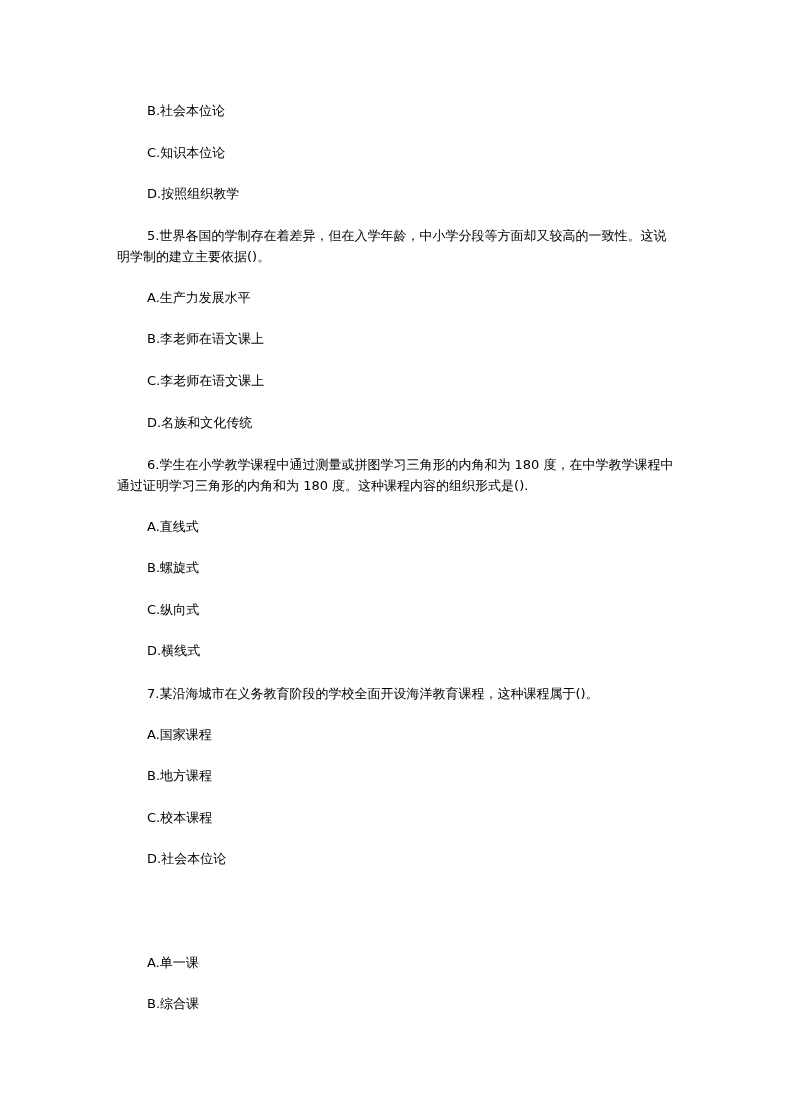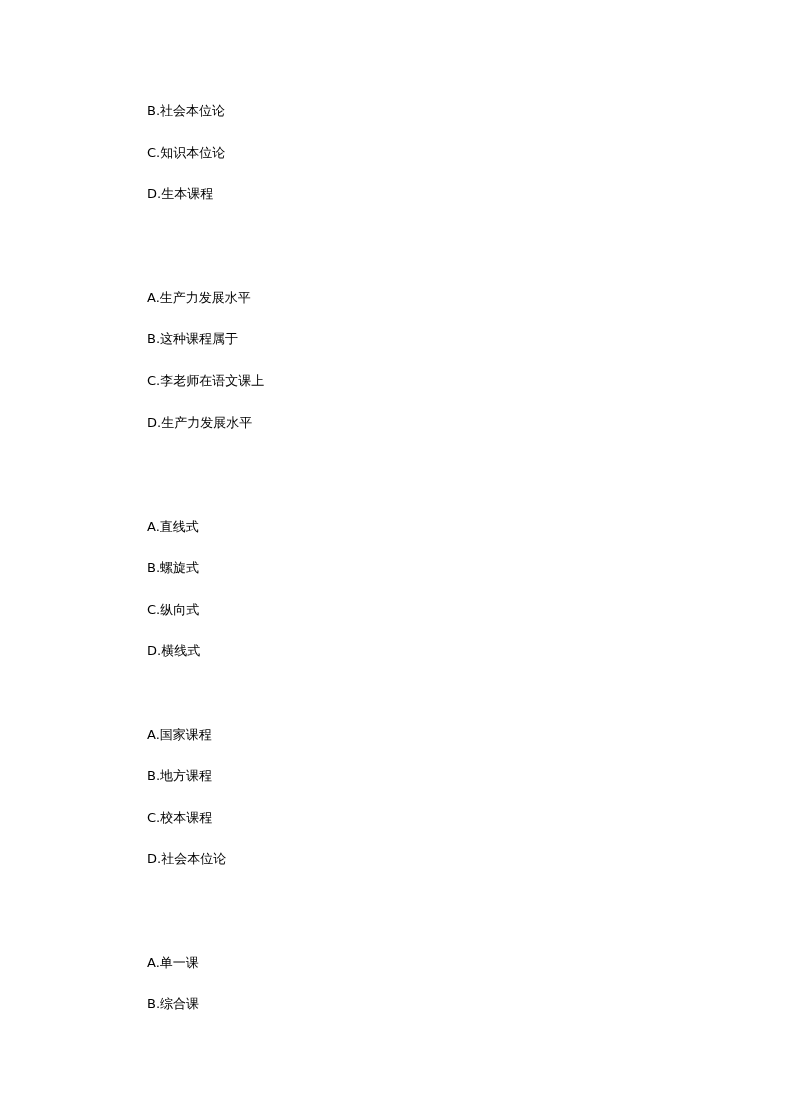--- a/index.html
+++ b/index.html
@@ -17,32 +17,35 @@
   }
   .opt { left: 147px; }
   .q { left: 117px; width: 560px; white-space: normal; text-indent: 30px; line-height: 21px; }
 </style>
 </head>
 <body>
 
 <div class="page">
   <div class="p opt" style="top:97px">B.社会本位论</div>
   <div class="p opt" style="top:139px">C.知识本位论</div>
-  <div class="p opt" style="top:180px">D.生本课程</div>
+  <div class="p opt" style="top:180px">D.按照组织教学</div>
 
+  <div class="p q" style="top:221px">5.世界各国的学制存在着差异，但在入学年龄，中小学分段等方面却又较高的一致性。这说明学制的建立主要依据()。</div>
   <div class="p opt" style="top:284px">A.生产力发展水平</div>
-  <div class="p opt" style="top:325px">B.这种课程属于</div>
+  <div class="p opt" style="top:325px">B.李老师在语文课上</div>
   <div class="p opt" style="top:367px">C.李老师在语文课上</div>
-  <div class="p opt" style="top:409px">D.生产力发展水平</div>
+  <div class="p opt" style="top:409px">D.名族和文化传统</div>
 
+  <div class="p q" style="top:450px">6.学生在小学教学课程中通过测量或拼图学习三角形的内角和为 180 度，在中学教学课程中通过证明学习三角形的内角和为 180 度。这种课程内容的组织形式是().</div>
   <div class="p opt" style="top:513px">A.直线式</div>
   <div class="p opt" style="top:554px">B.螺旋式</div>
   <div class="p opt" style="top:596px">C.纵向式</div>
   <div class="p opt" style="top:637px">D.横线式</div>
 
+  <div class="p q" style="top:679px">7.某沿海城市在义务教育阶段的学校全面开设海洋教育课程，这种课程属于()。</div>
   <div class="p opt" style="top:721px">A.国家课程</div>
   <div class="p opt" style="top:762px">B.地方课程</div>
   <div class="p opt" style="top:804px">C.校本课程</div>
   <div class="p opt" style="top:845px">D.社会本位论</div>
 
   <div class="p opt" style="top:949px">A.单一课</div>
   <div class="p opt" style="top:990px">B.综合课</div>
 </div>
 
 </body></html>

